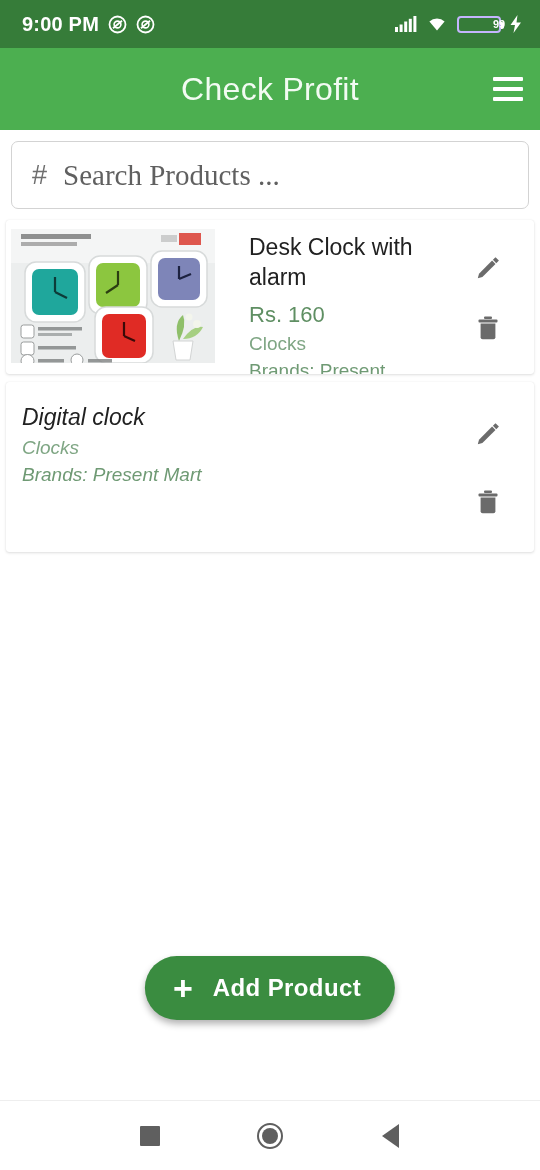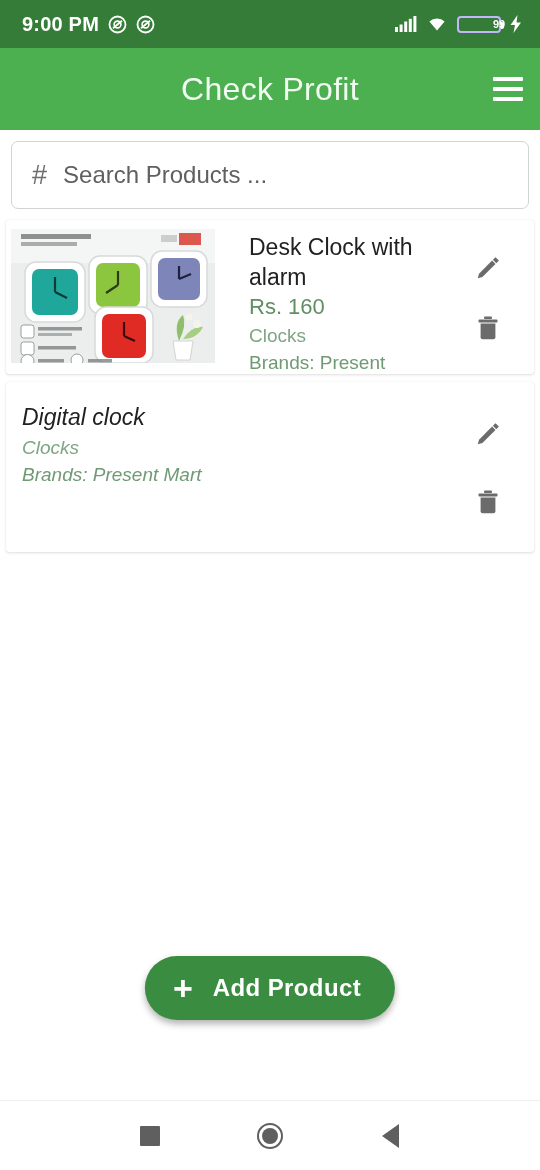--- a/index.html
+++ b/index.html
@@ -138,22 +138,22 @@
   }
   #hash-icon {
     font-size: 27px;
     color: #6e6e6e;
     line-height: 1;
     font-weight: normal;
   }
   #search-input {
     border: none;
     outline: none;
-    font-family: Liberation Sans, sans-serif;
-    font-size: 24px;
+    font-family: Liberation Serif, serif;
+    font-size: 29px;
     color: #3b3b3b;
     background: transparent;
     flex: 1;
     height: 100%;
   }
   #search-input::placeholder { color: #606060; opacity: 1; }
 
   
   #product-list { margin-top: 11px; }
 
@@ -195,21 +195,21 @@
     font-size: 23px;
     color: #212121;
     line-height: 1.32;
     font-weight: normal;
     max-width: 215px;
   }
   .card-no-image .product-name { max-width: none; }
   .product-price {
     font-size: 22px;
     color: #5f8f63;
-    margin-top: 0;
+    margin-top: 8px;
     line-height: 1.25;
   }
   .product-category {
     font-size: 19px;
     color: #7fa684;
     margin-top: 4px;
     line-height: 1.3;
   }
   .product-brand {
     font-size: 19px;

